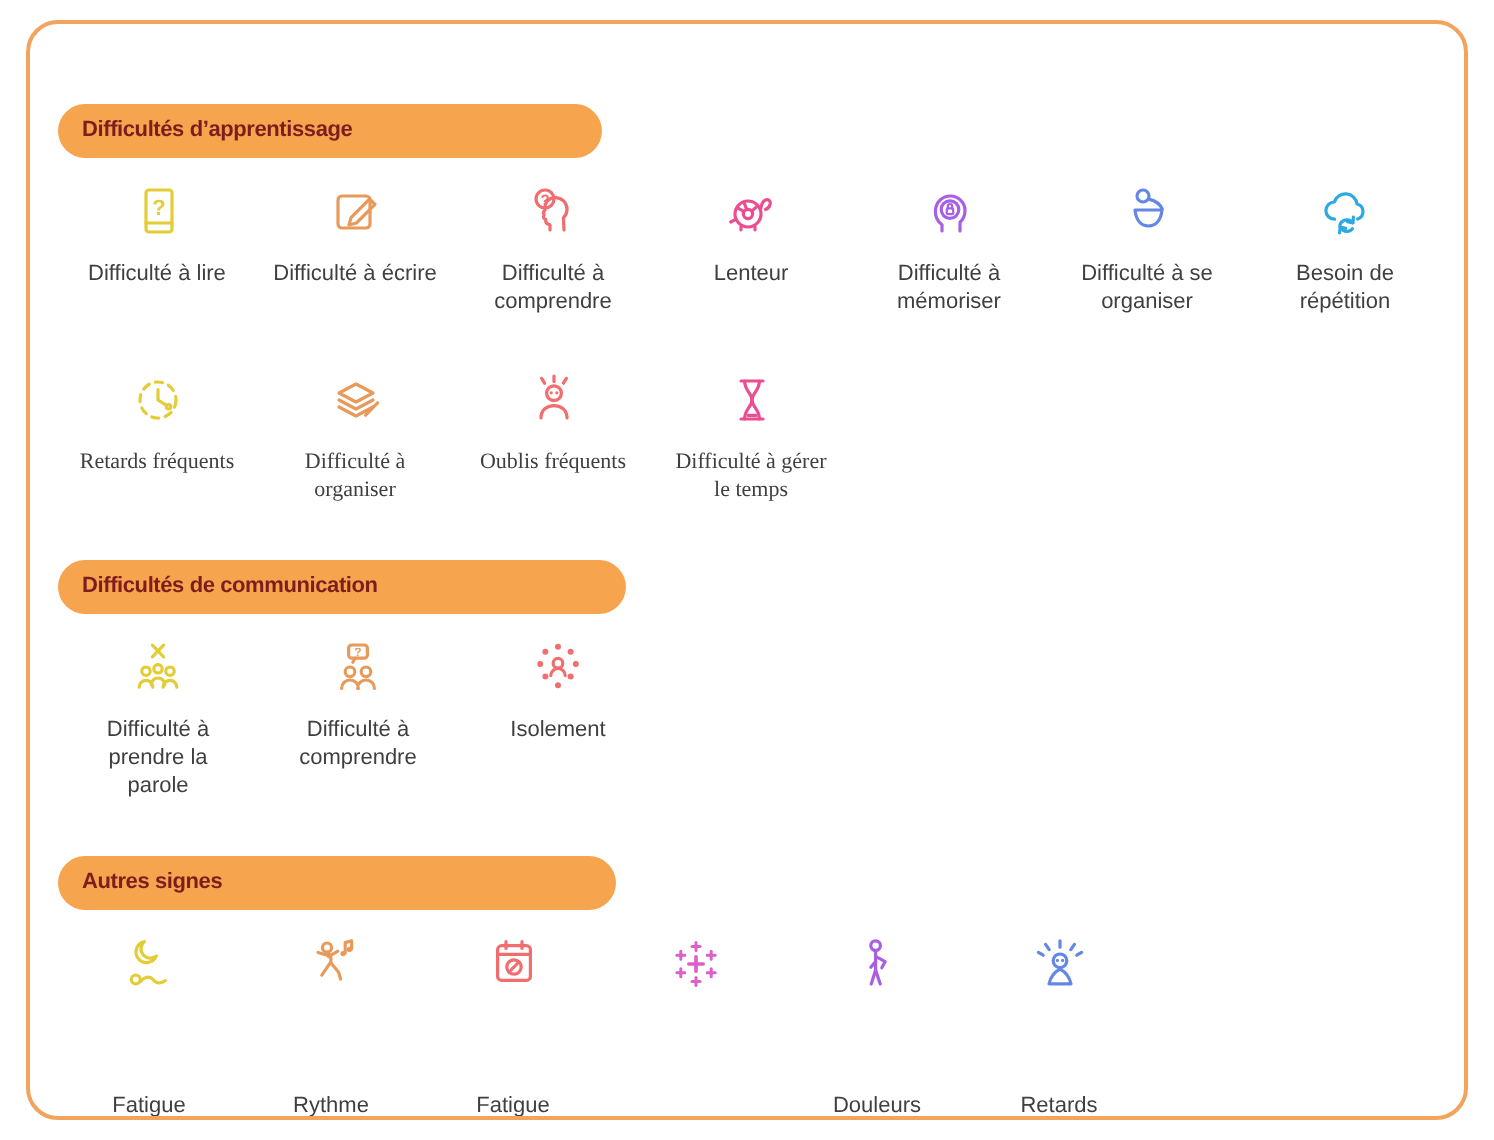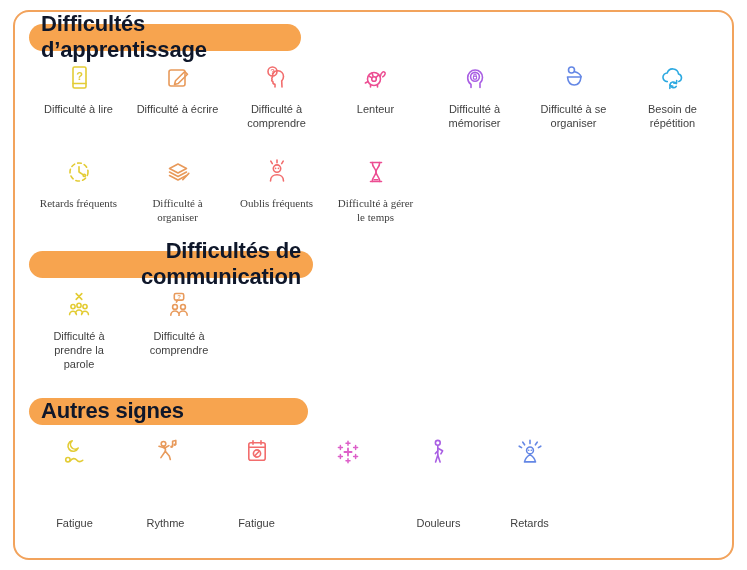--- a/index.html
+++ b/index.html
@@ -16,24 +16,25 @@
     border-radius:16px;
     background:#fff;
     padding:12px 10px 0 14px;
     overflow:hidden;
   }
   .section{margin-bottom:27px;}
   .section:last-child{margin-bottom:0;}
   .pill{
     display:flex;align-items:center;box-sizing:border-box;
     height:27px;border-radius:14px;
-    background:#F7A44F;color:#0f172a;
-    font-weight:bold;font-size:22px;letter-spacing:-0.2px;
+    background:#F7A44F;color:#7f1d1d;
+    font-weight:bold;font-size:11px;letter-spacing:-0.2px;
     padding:0 12px 1px 12px;
     margin-bottom:12px;
+    margin-top:28px;
   }
   .pill-0{width:272px;}
   .pill-1{width:266px;}
   .pill-2{width:284px;}
   .pill-3{width:279px;}
   .row{display:flex;align-items:flex-start;}
   .item{display:flex;flex-direction:column;align-items:center;text-align:center;}
   .s0 .item{width:102px;}
   .s1 .item{width:99px;}
   .s2 .item{width:100px;}
@@ -246,20 +247,41 @@
             <circle cx="11" cy="16.9" r="2.4"></circle>
                 <circle cx="19" cy="16.9" r="2.4"></circle>
             <path d="M6.8 25.2a4.2 4.2 0 0 1 8.4 0M14.8 25.2a4.2 4.2 0 0 1 8.4 0"></path>
           </g>
               <text class="qtext" x="15" y="8.8" font-size="6" text-anchor="middle" fill="currentColor">?</text>
             </svg>
         </span>
         <div class="label">Difficulté à comprendre</div>
       </div>
 
+      <div class="item">
+        <span class="icon" style="color: rgb(242, 109, 109);">
+          <svg viewBox="0 0 30 30">
+              <g fill="none" stroke="currentColor" stroke-width="1.6" stroke-linecap="round" stroke-linejoin="round">
+            <circle cx="15" cy="12.6" r="2.4"></circle>
+            <path d="M11.4 18.8a3.6 3.6 0 0 1 7.2 0"></path>
+          </g>
+              <g fill="currentColor" stroke="none">
+            <circle cx="15" cy="4.4" r="1.5"></circle>
+                <circle cx="21.3" cy="6.9" r="1.5"></circle>
+                <circle cx="23.9" cy="13" r="1.5"></circle>
+            <circle cx="21.3" cy="19.3" r="1.5"></circle>
+                <circle cx="15" cy="23.6" r="1.5"></circle>
+                <circle cx="8.7" cy="19.3" r="1.5"></circle>
+            <circle cx="6.1" cy="13" r="1.5"></circle>
+                <circle cx="8.7" cy="6.9" r="1.5"></circle>
+          </g>
+            </svg>
+        </span>
+        <div class="label">Isolement</div>
+      </div>
 
     </div>
   </div>
 
   <div class="section s3">
     <div class="pill pill-3" style="background: rgb(247, 164, 79);">Autres signes</div>
     <div class="row">
 
       <div class="item">
         <span class="icon" style="color: rgb(227, 204, 53);">

